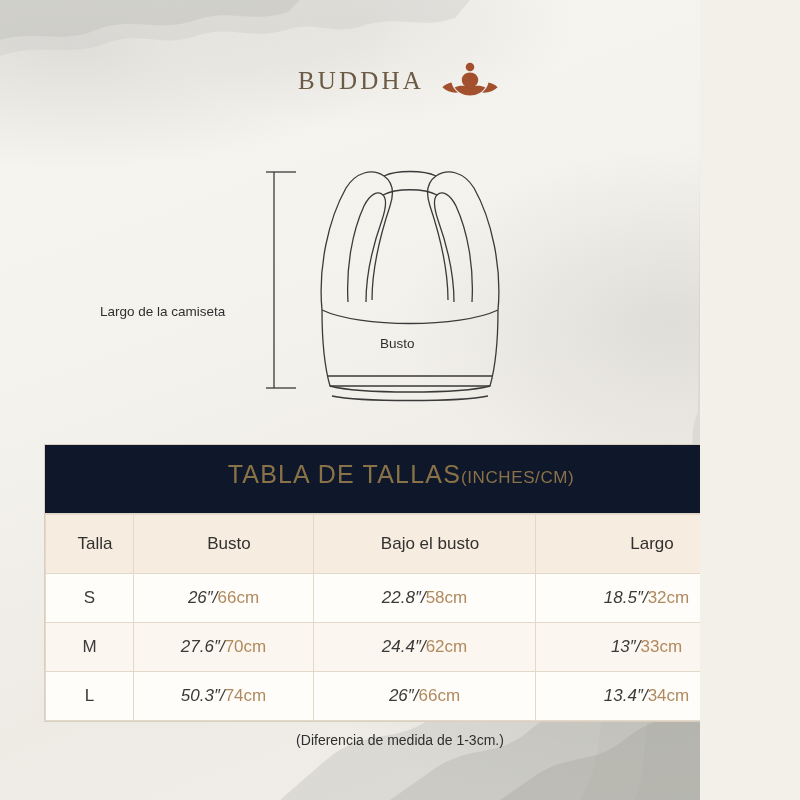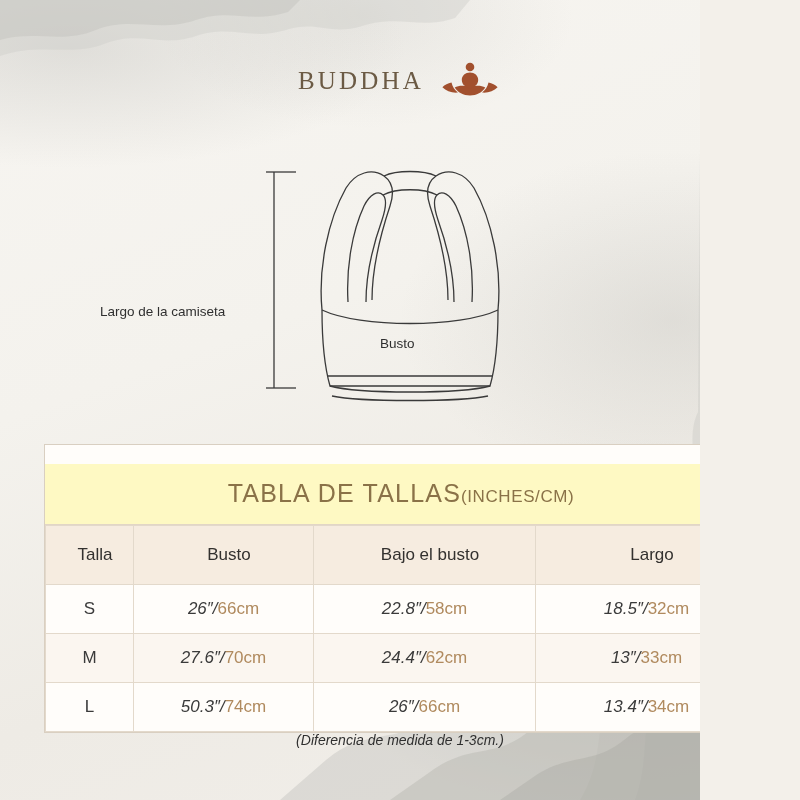--- a/index.html
+++ b/index.html
@@ -73,25 +73,24 @@
   .table {
     position: absolute;
     left: 44px;
     top: 444px;
     width: 712px;
     border: 1px solid #d9cfc1;
     border-collapse: collapse;
     background: #fffdfa;
   }
   .table-title {
-    background: #fef9c3;
+    background: #0f172a;
     text-align: center;
-    padding: 15px 0 16px;
+    padding: 15px 0 24px;
     border-bottom: 1px solid #e2d6c6;
-    margin-top: 19px;
   }
   .table-title .t-main {
     font-family: "Liberation Sans", sans-serif;
     font-size: 25px;
     letter-spacing: 1.2px;
     color: #8a7248;
   }
   .table-title .t-sub {
     font-size: 17px;
     letter-spacing: 0.6px;
@@ -126,21 +125,20 @@
   .in { color: #3a3a3a; font-style: italic; }
 
   .footnote {
     position: absolute;
     top: 732px;
     left: 0;
     width: 800px;
     text-align: center;
     font-size: 14px;
     color: #2f2f2f;
-    font-style: italic;
   }
 </style>
 </head>
 <body>
 
 <div class="page">
 
   <div class="wash" style="top:0;left:0;">
     <svg width="470" height="120" viewBox="0 0 470 120">
       <path d="M0,0 L470,0 L455,18 C420,30 400,14 362,26 C330,36 318,20 286,30 C250,41 232,24 196,36 C160,48 140,30 104,44 C70,57 40,42 0,56 Z" fill="#cfcfc9" opacity="0.45"></path>

